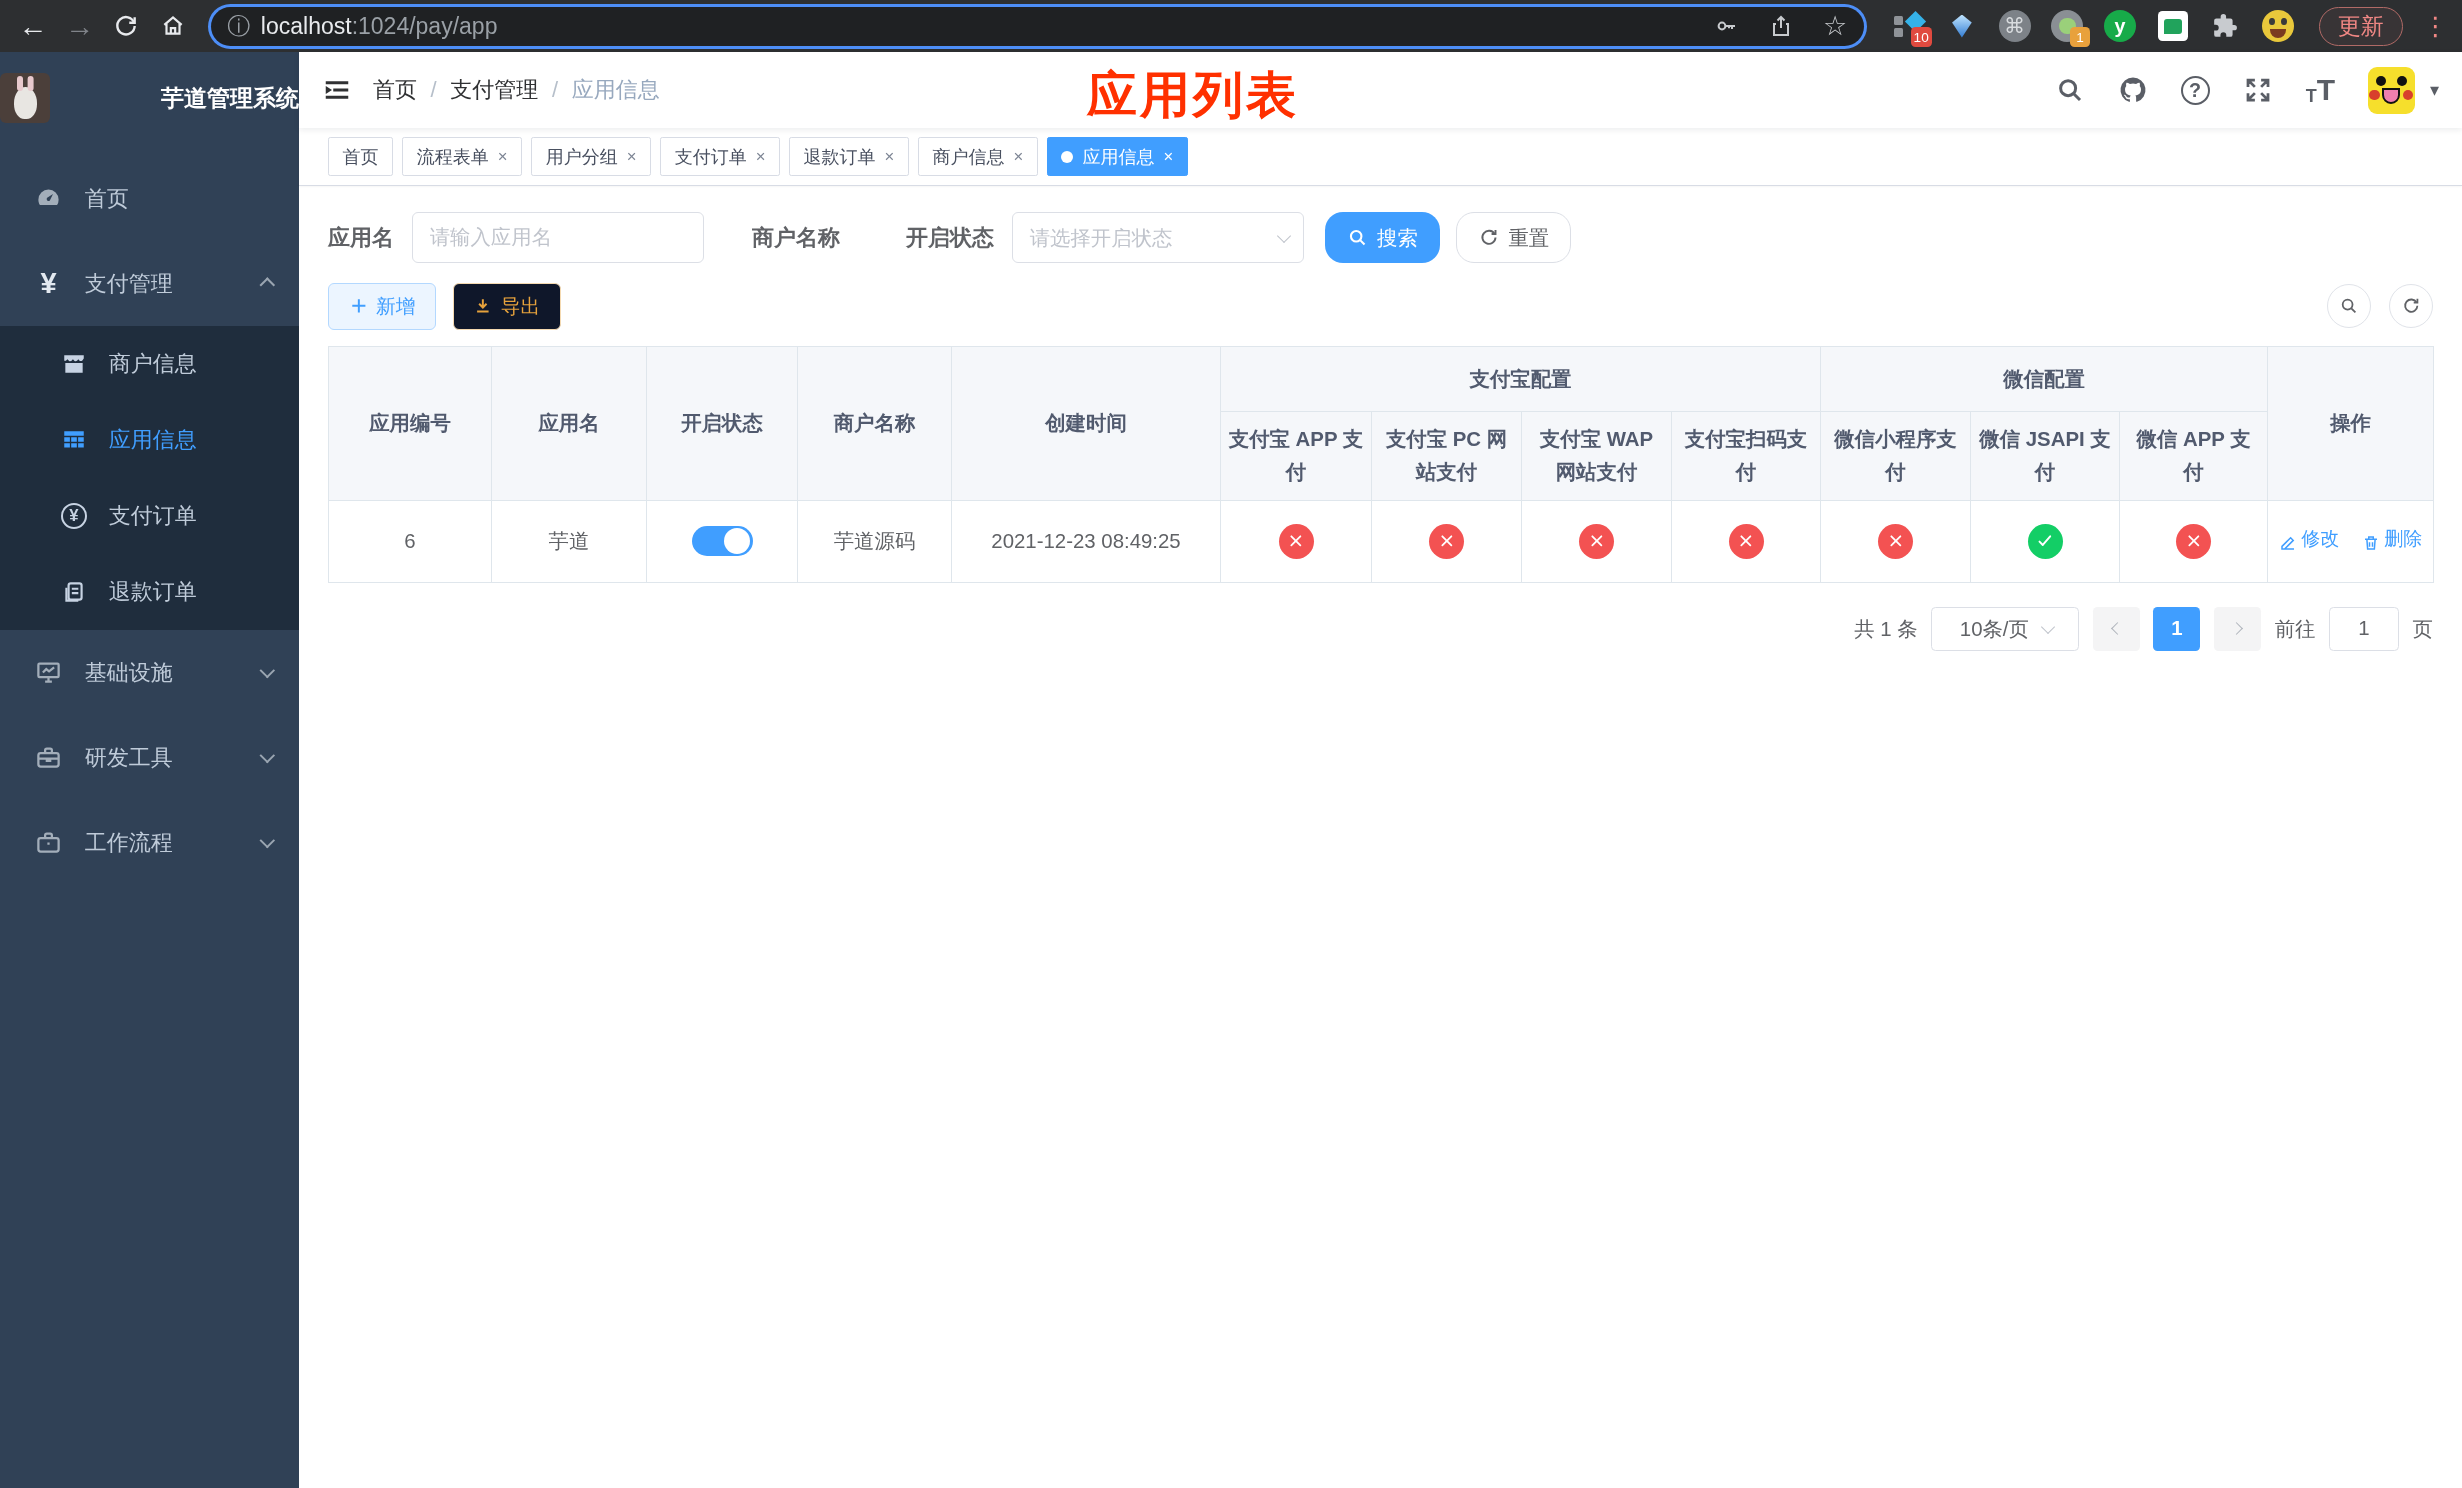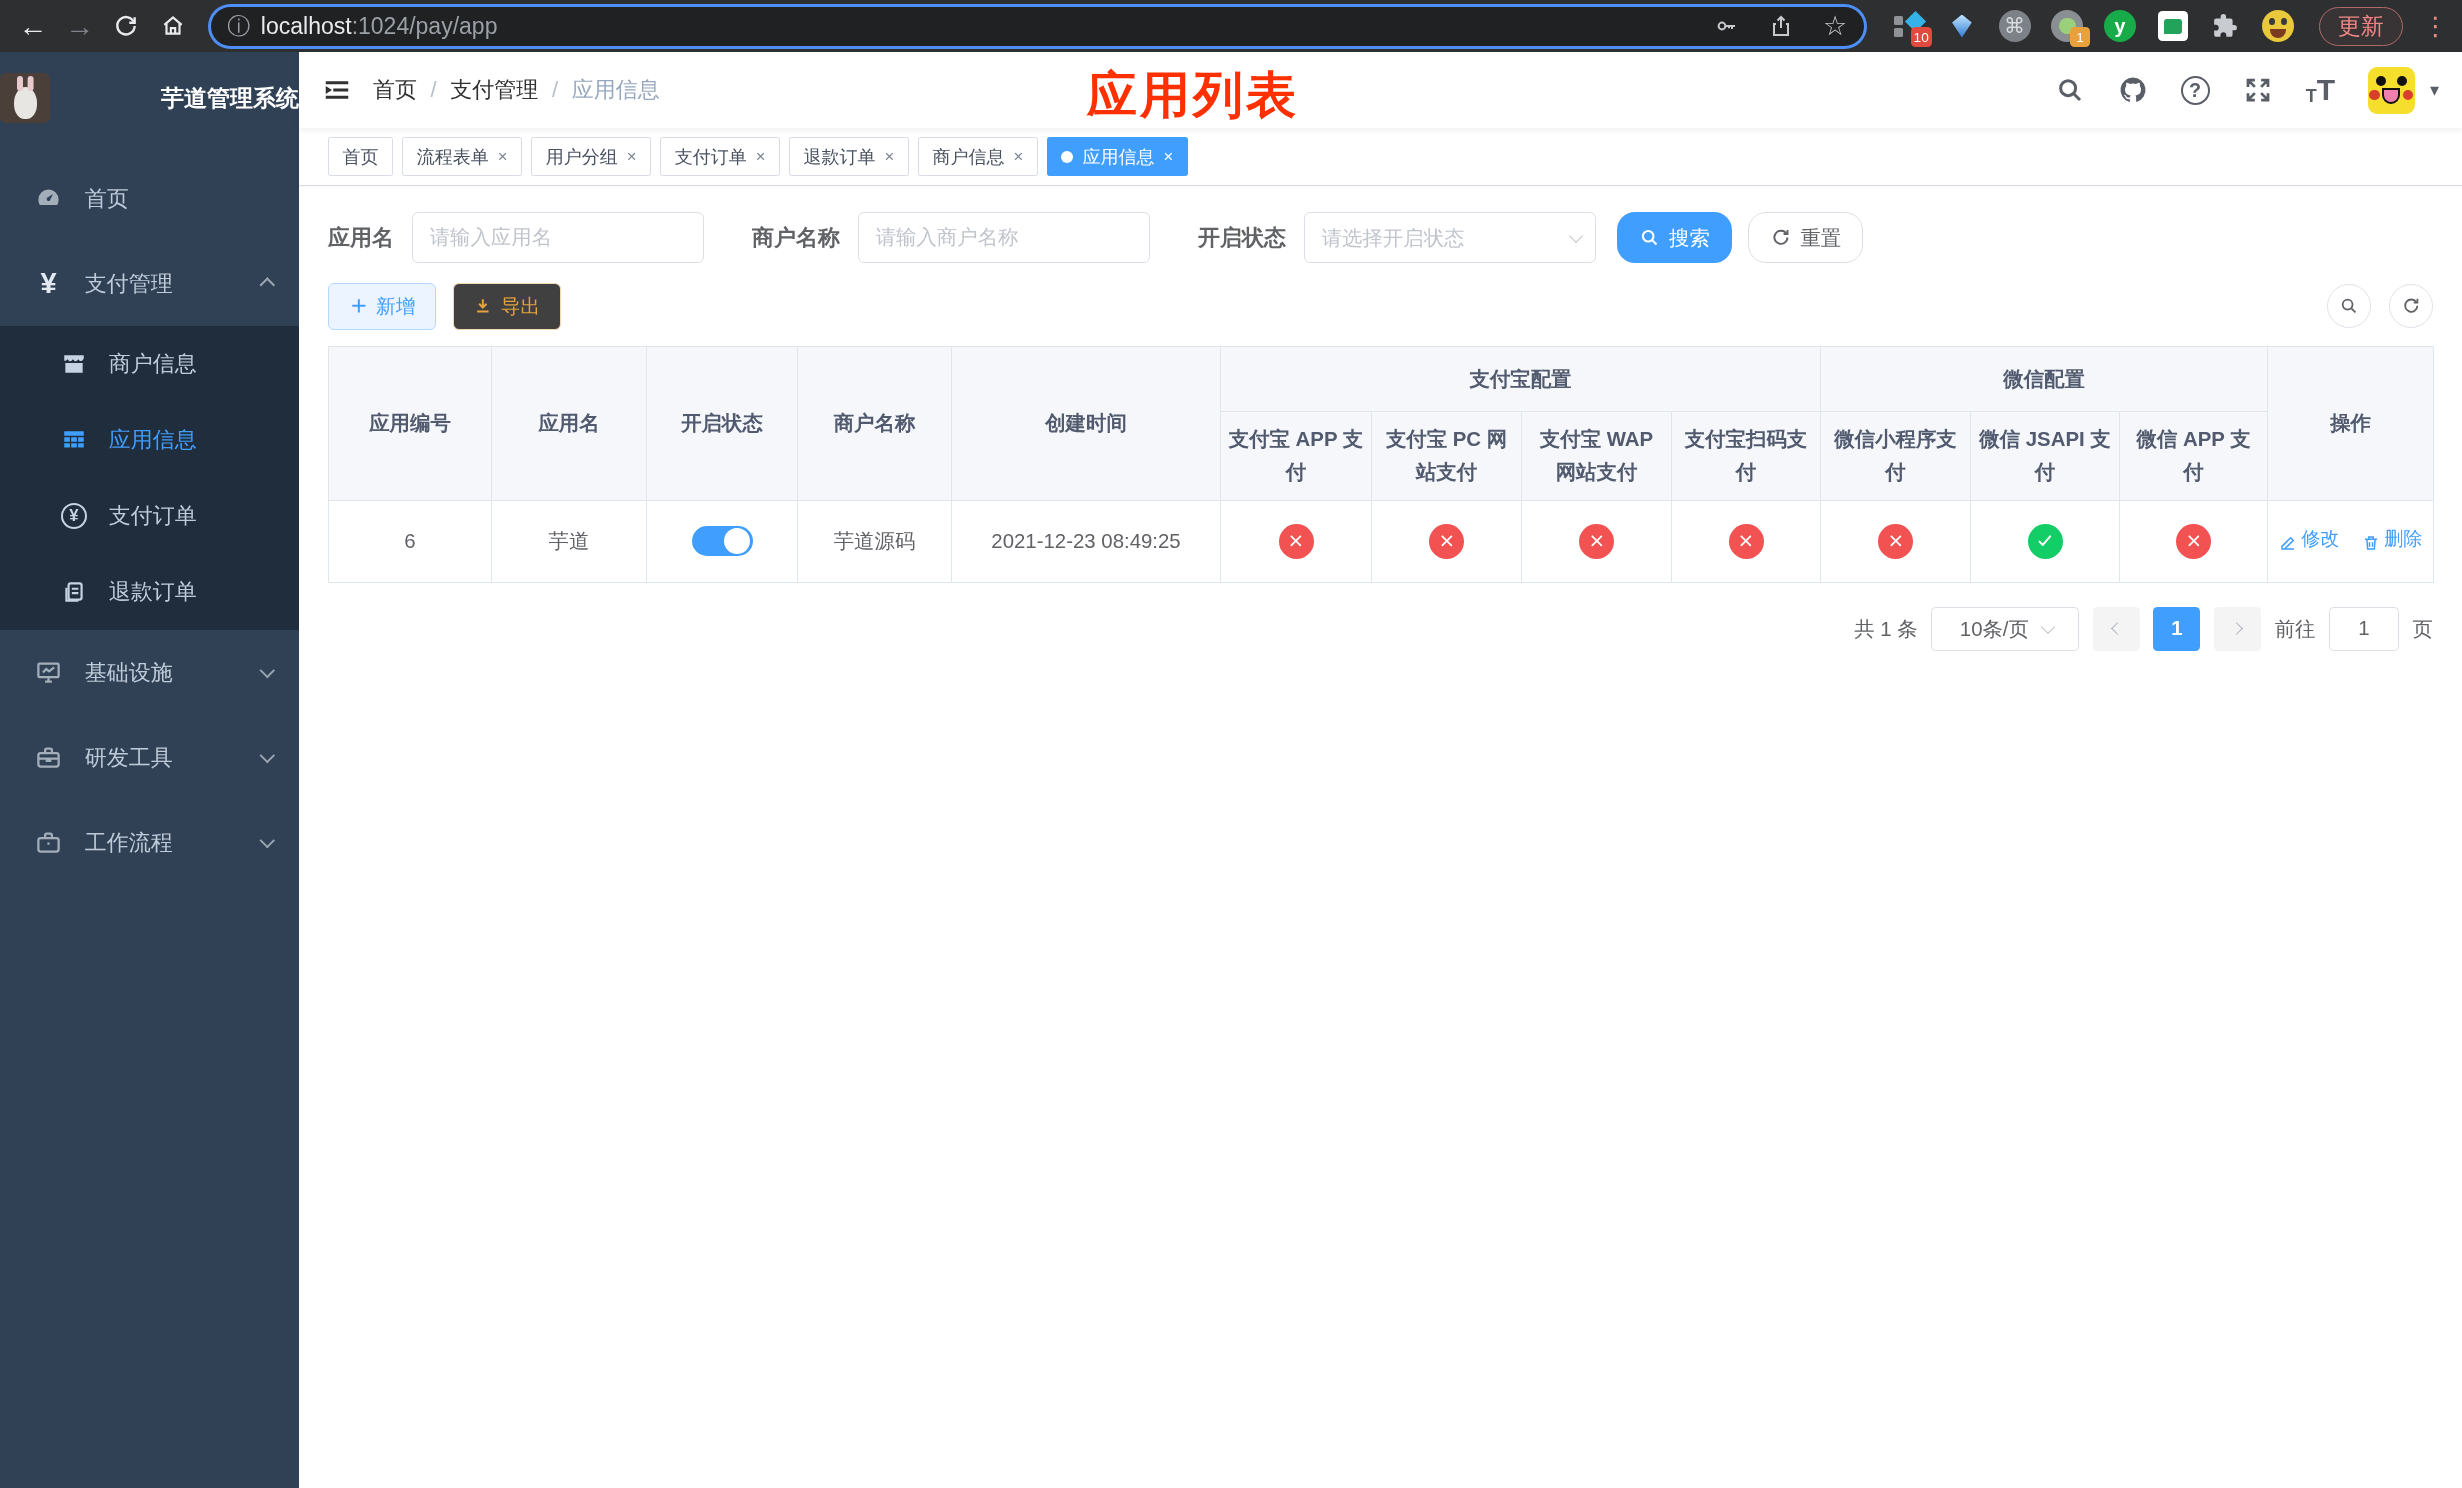--- a/index.html
+++ b/index.html
@@ -127,21 +127,21 @@
     transform:rotate(45deg) translateY(-3px); }
   .btn { height:51px; border-radius:18px; font-size:20.4px; display:flex; align-items:center; gap:9px;
     padding:0 21px; cursor:pointer; border:0.8px solid transparent; font-family:inherit; }
   .btn svg { width:21px; height:21px; }
   .btn-primary { background:#409eff; color:#fff; margin-left:21px; }
   .btn-plain { background:#fff; border-color:#dcdfe6; color:#606266; margin-left:16.7px; }
 
   .toolbar-row { margin-top:19.7px; display:flex; align-items:center; }
   .btn-sm { height:47px; border-radius:6px; font-size:19.7px; display:flex; align-items:center; gap:7.6px; padding:0 19.7px; cursor:pointer; }
   .btn-add { background:#ecf5ff; border:0.8px solid #b3d8ff; color:#409eff; }
-  .btn-export { background:#404040; border:0.8px solid #f5dab1; color:#e6a23c; margin-left:16.7px; }
+  .btn-export { background:#0f172a; border:0.8px solid #f5dab1; color:#e6a23c; margin-left:16.7px; }
   .btn-sm svg { width:19.7px; height:19.7px; }
   .tool-right { margin-left:auto; display:flex; gap:18px; }
   .circle-btn { width:44px; height:44px; border-radius:50%; border:0.8px solid #e0e3e9; background:#fff;
     display:flex; align-items:center; justify-content:center; color:#606266; cursor:pointer; }
   .circle-btn svg { width:19.7px; height:19.7px; }
 
   
   table.grid { width:100%; border-collapse:collapse; margin-top:16.7px; table-layout:fixed; }
   .grid th, .grid td { border:0.8px solid #dfe6ec; text-align:center; }
   .grid th { background:#f5f7fa; color:#515a6e; font-size:20.4px; font-weight:bold; padding:10.6px 7.6px; line-height:33px; }
@@ -418,21 +418,20 @@
         </span>
     </div>
 
     <div class="content">
 
       <div class="filter-row">
         <span class="f-label">应用名</span>
         <input class="f-input" placeholder="请输入应用名" style="">
         <span class="f-gap"></span>
         <span class="f-label">商户名称</span>
-        <input class="f-input" placeholder="请输入商户名称" style="">
         <span class="f-gap"></span>
         <span class="f-label">开启状态</span>
         <div class="f-select">
           <span class="ph">请选择开启状态</span>
           <span class="sel-caret"></span>
         </div>
         <button class="btn btn-primary">
           <svg viewBox="0 0 24 24" fill="none" stroke="#fff" stroke-width="2.4">
               <circle cx="10.5" cy="10.5" r="6"></circle>
               <path d="M15 15l5 5"></path>

